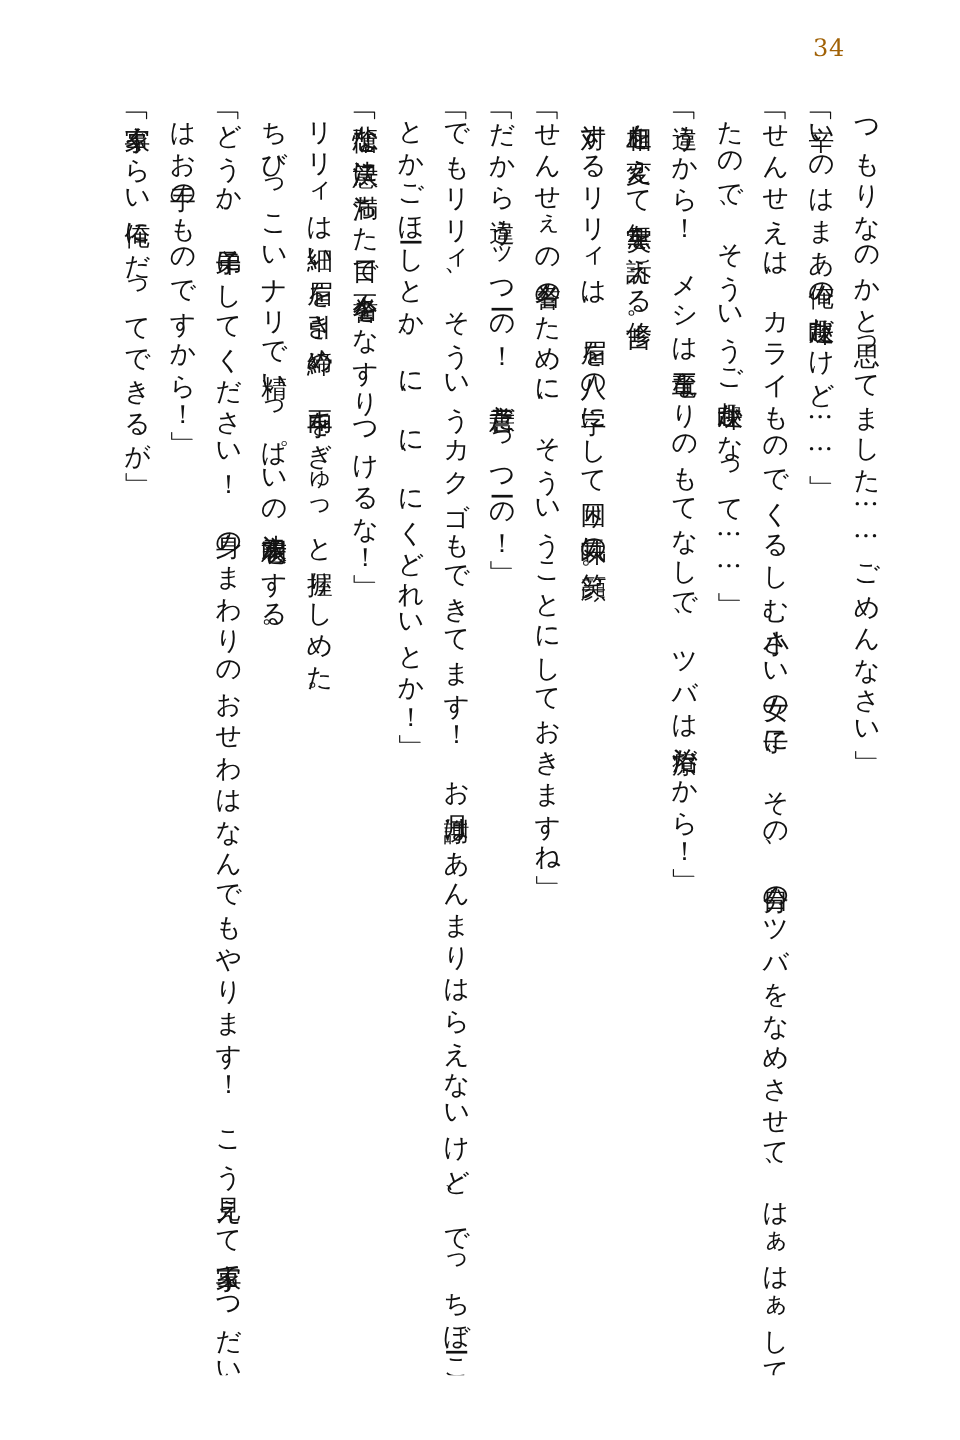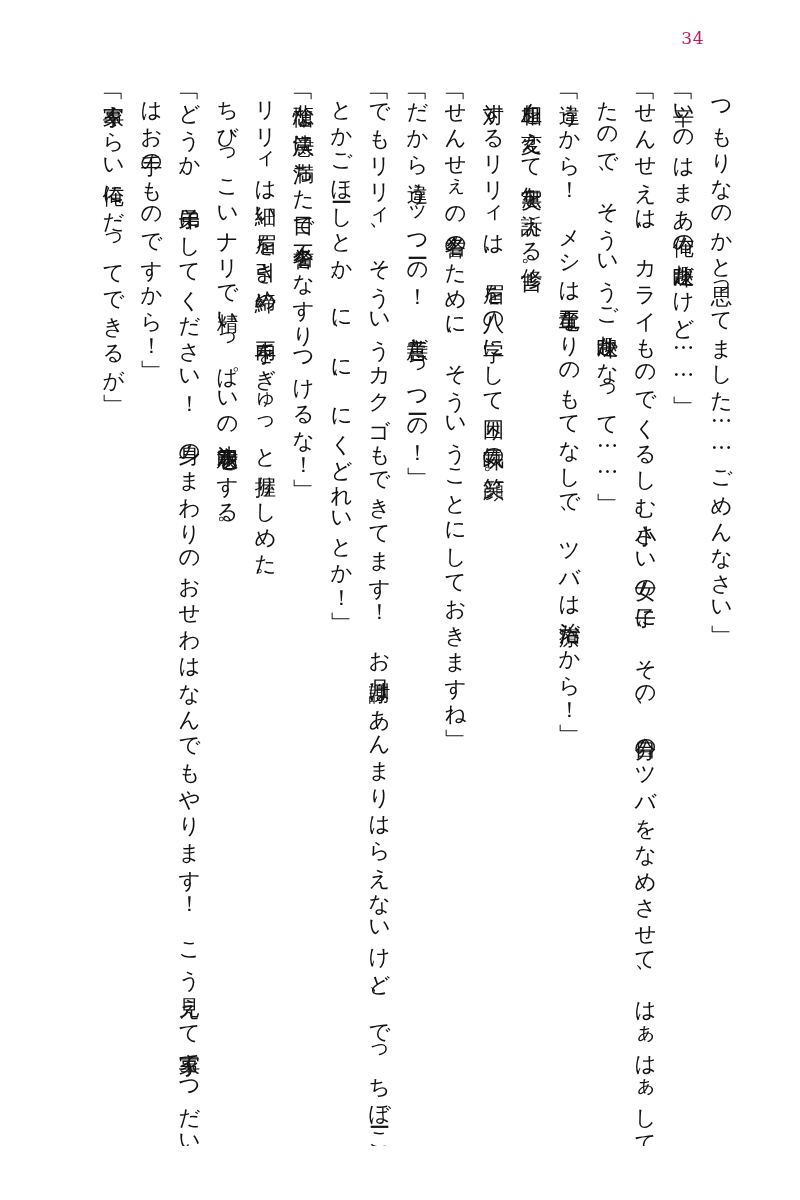--- a/index.html
+++ b/index.html
@@ -20,23 +20,23 @@
     width: 800px;
     height: 1200px;
     box-sizing: border-box;
     background: #ffffff;
   }
 
   .page-number {
     position: absolute;
     top: 28px;
     right: 96px;
-    font-size: 17px;
+    font-size: 20px;
     letter-spacing: 0.5px;
-    color: #be185d;
+    color: #a16207;
     font-family: "DejaVu Serif", "Liberation Serif", serif;
   }
 
   .text-body {
     position: absolute;
     top: 86px;
     right: 60px;
     left: 60px;
     height: 1060px;
     writing-mode: vertical-rl;

